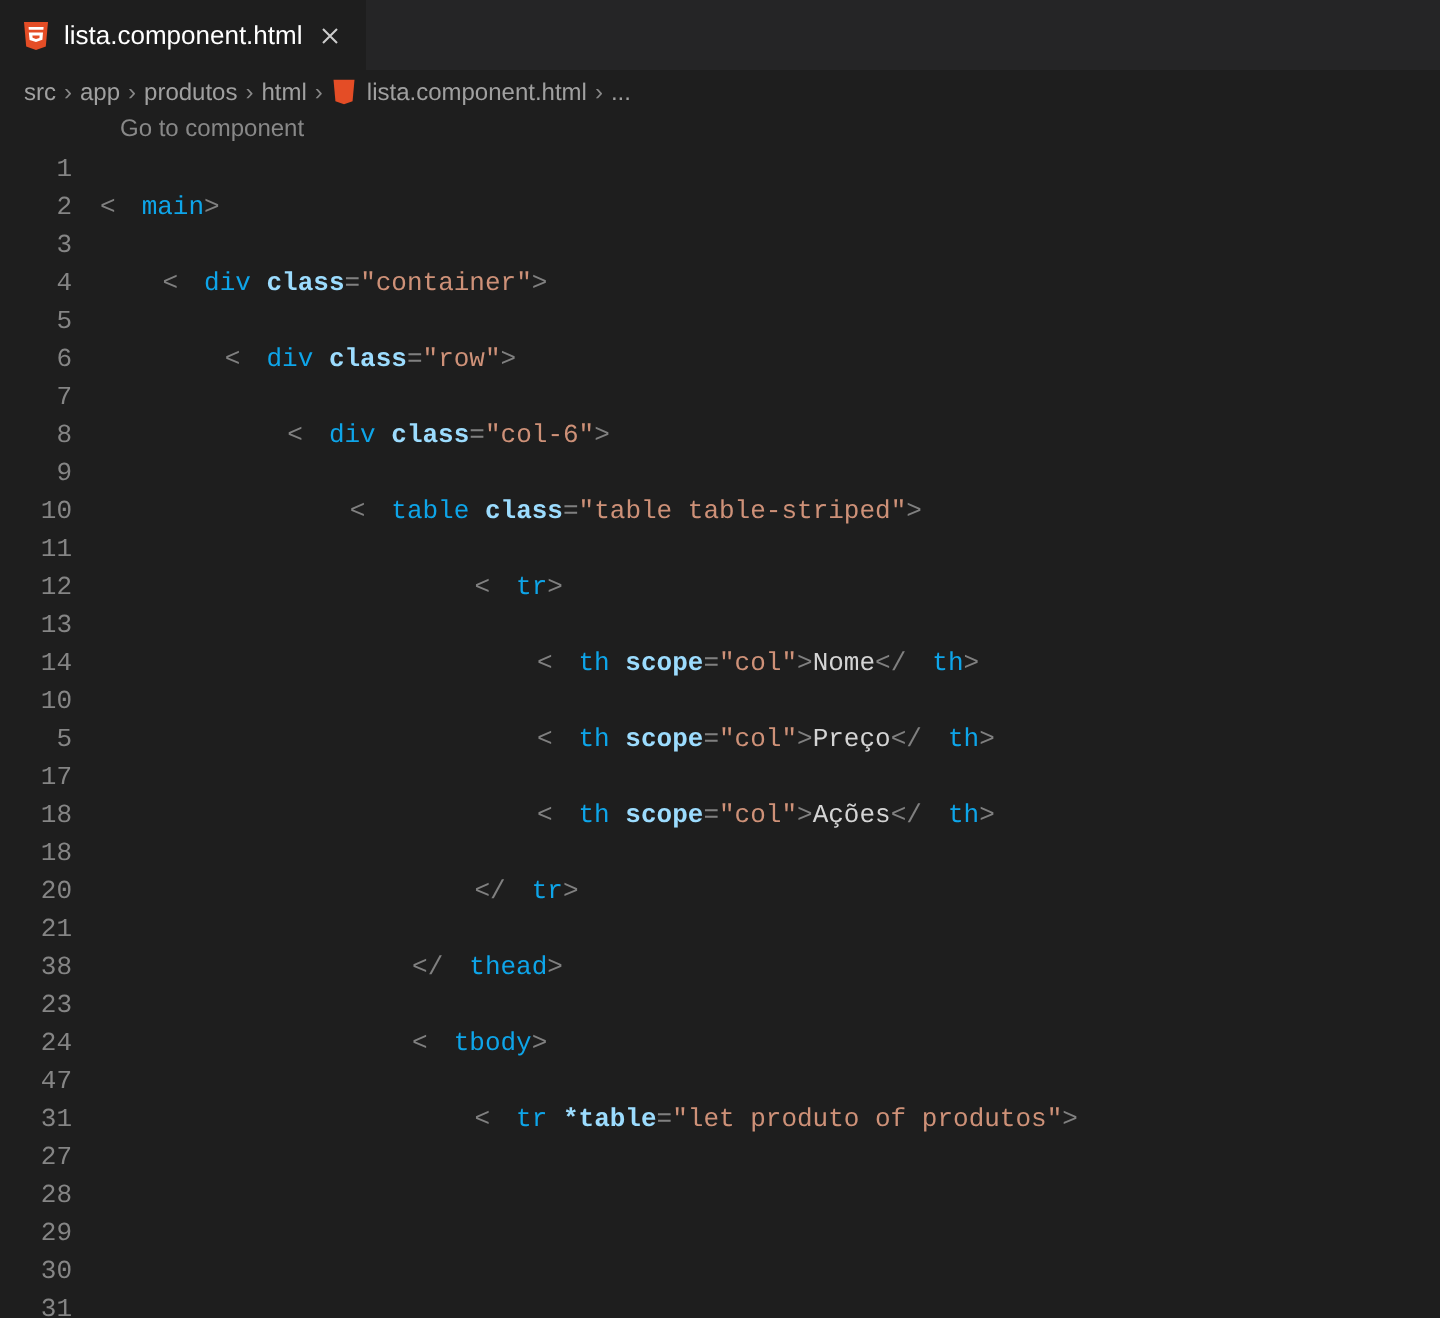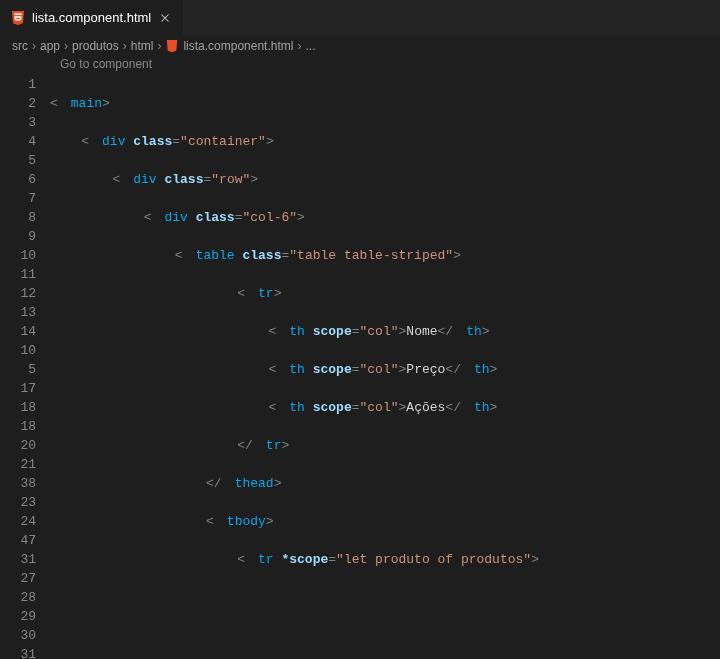--- a/index.html
+++ b/index.html
@@ -169,21 +169,21 @@
 <div class="cl">        <span class="p">&lt;</span><span class="tag">div</span> <span class="attr">class</span><span class="p">=</span><span class="str">"row"</span><span class="p">&gt;</span></div>
 <div class="cl">            <span class="p">&lt;</span><span class="tag">div</span> <span class="attr">class</span><span class="p">=</span><span class="str">"col-6"</span><span class="p">&gt;</span></div>
 <div class="cl">                <span class="p">&lt;</span><span class="tag">table</span> <span class="attr">class</span><span class="p">=</span><span class="str">"table table-striped"</span><span class="p">&gt;</span></div>
 <div class="cl">                        <span class="p">&lt;</span><span class="tag">tr</span><span class="p">&gt;</span></div>
 <div class="cl">                            <span class="p">&lt;</span><span class="tag">th</span> <span class="attr">scope</span><span class="p">=</span><span class="str">"col"</span><span class="p">&gt;</span><span class="txt">Nome</span><span class="p">&lt;/</span><span class="tag">th</span><span class="p">&gt;</span></div>
 <div class="cl">                            <span class="p">&lt;</span><span class="tag">th</span> <span class="attr">scope</span><span class="p">=</span><span class="str">"col"</span><span class="p">&gt;</span><span class="txt">Preço</span><span class="p">&lt;/</span><span class="tag">th</span><span class="p">&gt;</span></div>
 <div class="cl">                            <span class="p">&lt;</span><span class="tag">th</span> <span class="attr">scope</span><span class="p">=</span><span class="str">"col"</span><span class="p">&gt;</span><span class="txt">Ações</span><span class="p">&lt;/</span><span class="tag">th</span><span class="p">&gt;</span></div>
 <div class="cl">                        <span class="p">&lt;/</span><span class="tag">tr</span><span class="p">&gt;</span></div>
 <div class="cl">                    <span class="p">&lt;/</span><span class="tag">thead</span><span class="p">&gt;</span></div>
 <div class="cl">                    <span class="p">&lt;</span><span class="tag">tbody</span><span class="p">&gt;</span></div>
-<div class="cl">                        <span class="p">&lt;</span><span class="tag">tr</span> <span class="attr">*scope</span><span class="p">=</span><span class="str">"let produto of produtos"</span><span class="p">&gt;</span></div>
+<div class="cl">                        <span class="p">&lt;</span><span class="tag">tr</span> <span class="attr">*table</span><span class="p">=</span><span class="str">"let produto of produtos"</span><span class="p">&gt;</span></div>
 
 
 
 
 
 
 
 
 
 

